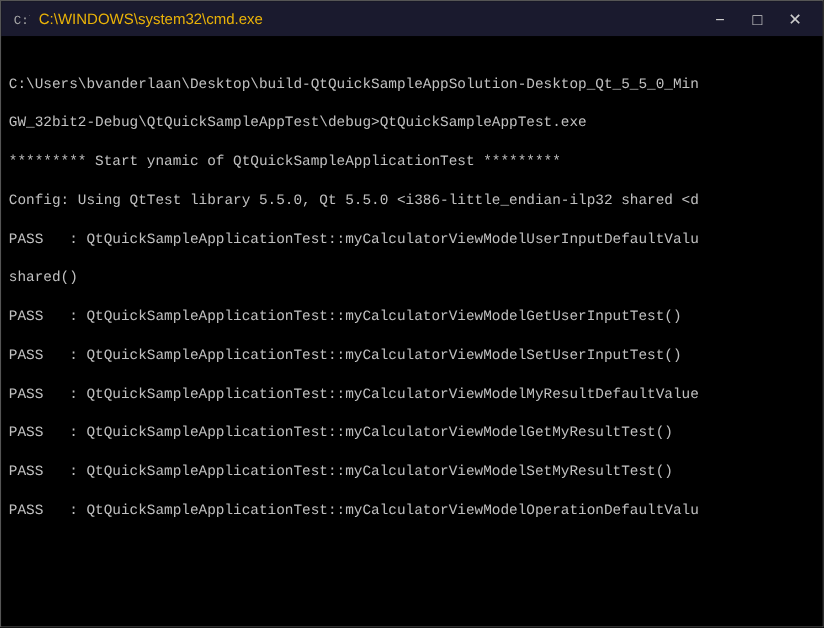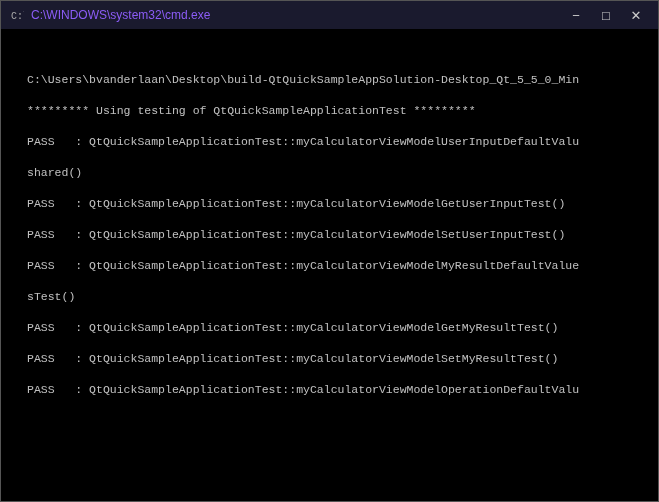--- a/index.html
+++ b/index.html
@@ -40,21 +40,21 @@
       height: 16px;
       margin-right: 6px;
       display: flex;
       align-items: center;
       justify-content: center;
       color: #aaa;
       font-size: 12px;
     }
 
     .title-bar-text {
-      color: #8b5cf6;
+      color: #eab308;
       font-size: 12px;
       font-family: 'Segoe UI', Arial, sans-serif;
       flex: 1;
     }
 
     .title-bar-controls {
       display: flex;
       gap: 2px;
     }
 
@@ -69,28 +69,27 @@
       font-family: 'Segoe UI', Arial, sans-serif;
       cursor: pointer;
       border: none;
       background: transparent;
     }
 
     .console-area {
       background: #000000;
       flex: 1;
       overflow: hidden;
-      padding: 12px 6px;
+      padding: 0 6px;
       color: #c0c0c0;
       font-family: 'Courier New', Courier, monospace;
       font-size: 11.5px;
       line-height: 1.35;
       white-space: pre;
       word-break: break-all;
-      margin-left: 20px;
     }
 
     .line {
       display: block;
       color: #c0c0c0;
     }
   </style>
 </head>
 <body>
 
@@ -104,27 +103,28 @@
     </div>
     <span class="title-bar-text">C:\WINDOWS\system32\cmd.exe</span>
     <div class="title-bar-controls">
       <button class="title-btn">−</button>
       <button class="title-btn">□</button>
       <button class="title-btn close">✕</button>
     </div>
   </div>
   <div class="console-area" id="console-output">
   <span class="line">C:\Users\bvanderlaan\Desktop\build-QtQuickSampleAppSolution-Desktop_Qt_5_5_0_Min</span>
-<span class="line">********* Using testing of QtQuickSampleApplicationTest *********</span>
+<span class="line">GW_32bit2-Debug\QtQuickSampleAppTest\debug&gt;QtQuickSampleAppTest.exe</span>
+<span class="line">********* Start ynamic of QtQuickSampleApplicationTest *********</span>
+<span class="line">Config: Using QtTest library 5.5.0, Qt 5.5.0 &lt;i386-little_endian-ilp32 shared &lt;d</span>
 <span class="line">PASS   : QtQuickSampleApplicationTest::myCalculatorViewModelUserInputDefaultValu</span>
 <span class="line">shared()</span>
 <span class="line">PASS   : QtQuickSampleApplicationTest::myCalculatorViewModelGetUserInputTest()</span>
 <span class="line">PASS   : QtQuickSampleApplicationTest::myCalculatorViewModelSetUserInputTest()</span>
 <span class="line">PASS   : QtQuickSampleApplicationTest::myCalculatorViewModelMyResultDefaultValue</span>
-<span class="line">sTest()</span>
 <span class="line">PASS   : QtQuickSampleApplicationTest::myCalculatorViewModelGetMyResultTest()</span>
 <span class="line">PASS   : QtQuickSampleApplicationTest::myCalculatorViewModelSetMyResultTest()</span>
 <span class="line">PASS   : QtQuickSampleApplicationTest::myCalculatorViewModelOperationDefaultValu</span>
 
 
 
 
 
 
 

